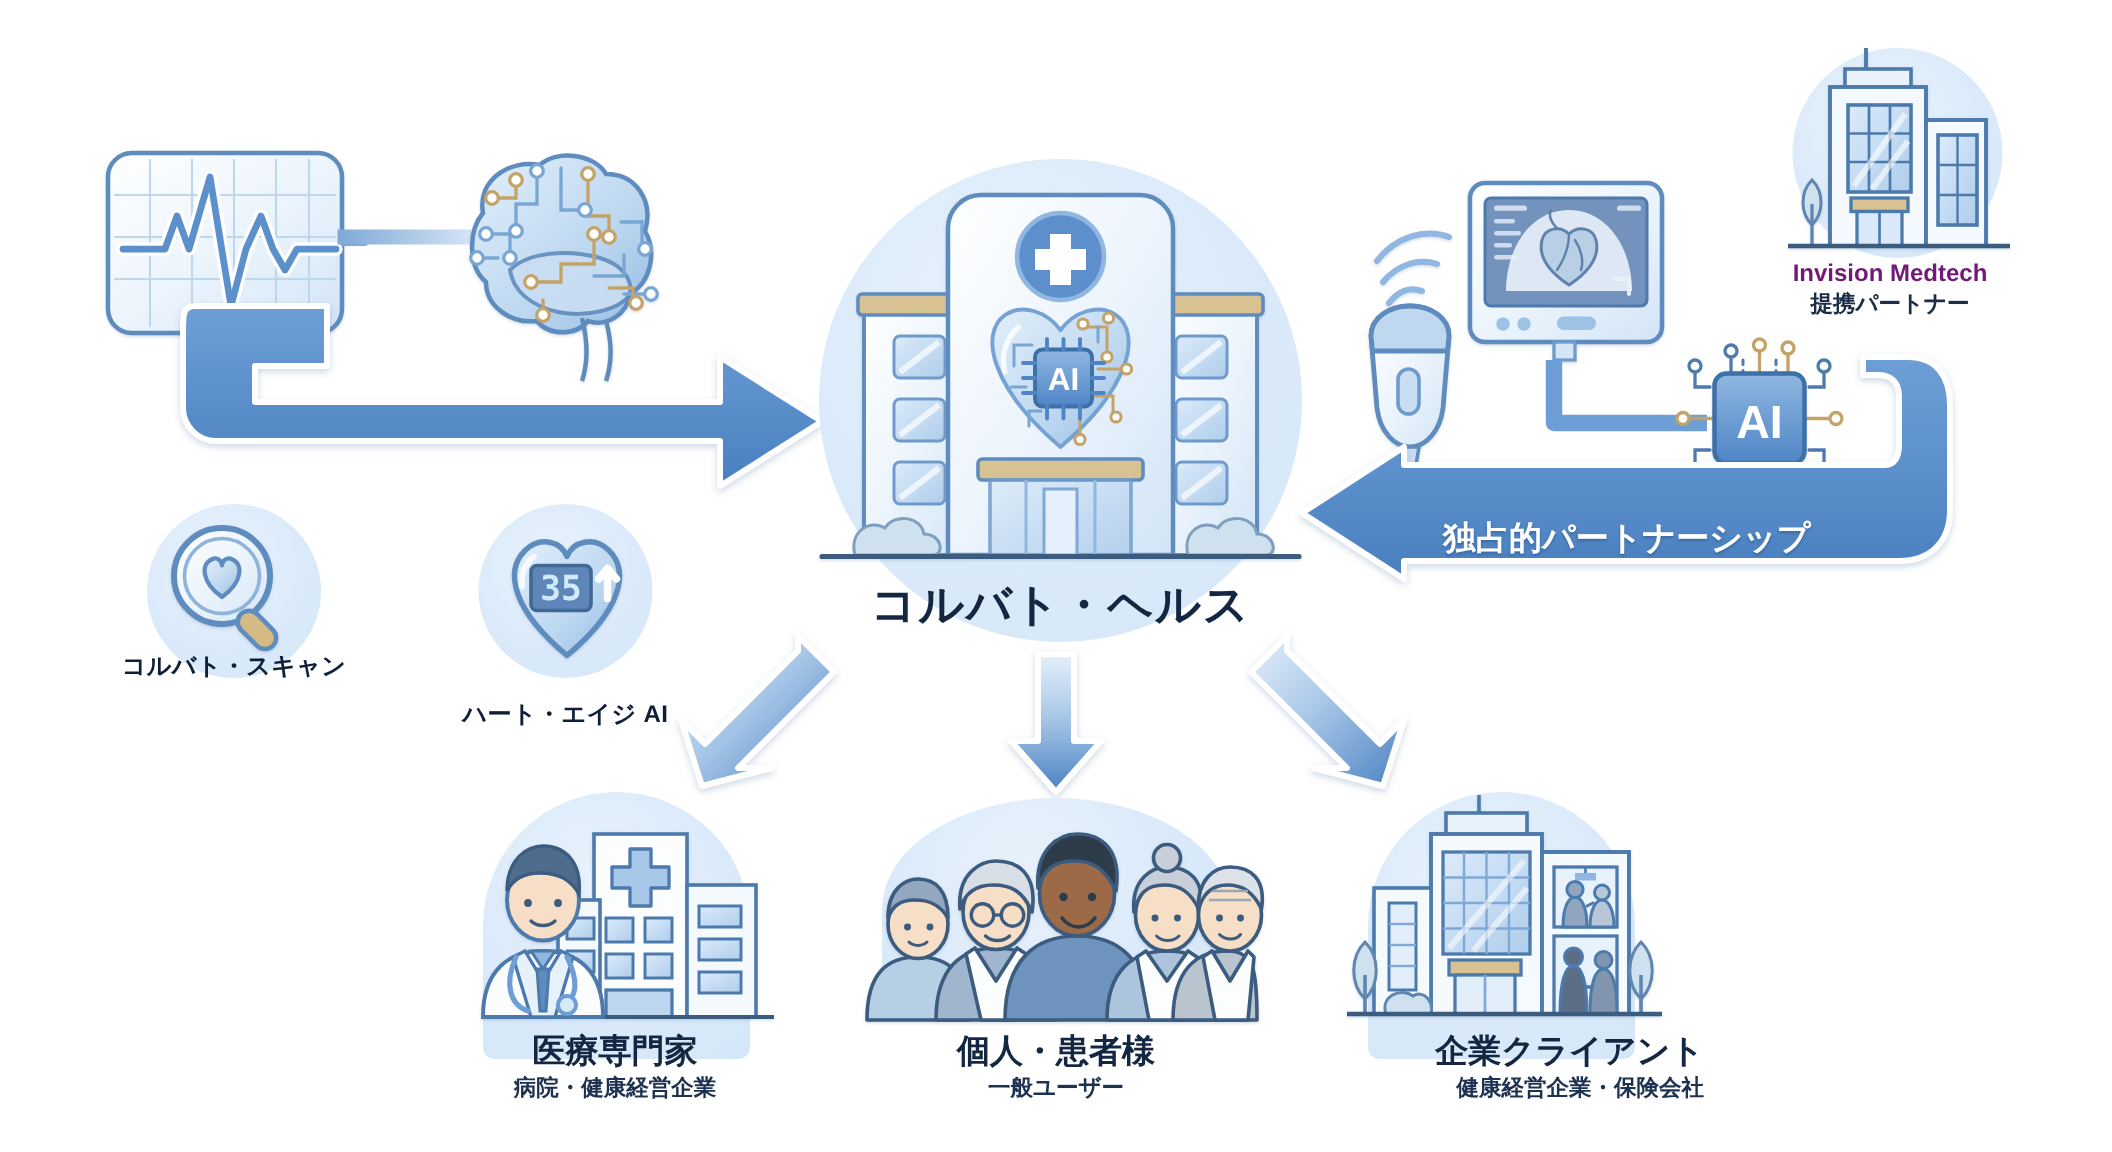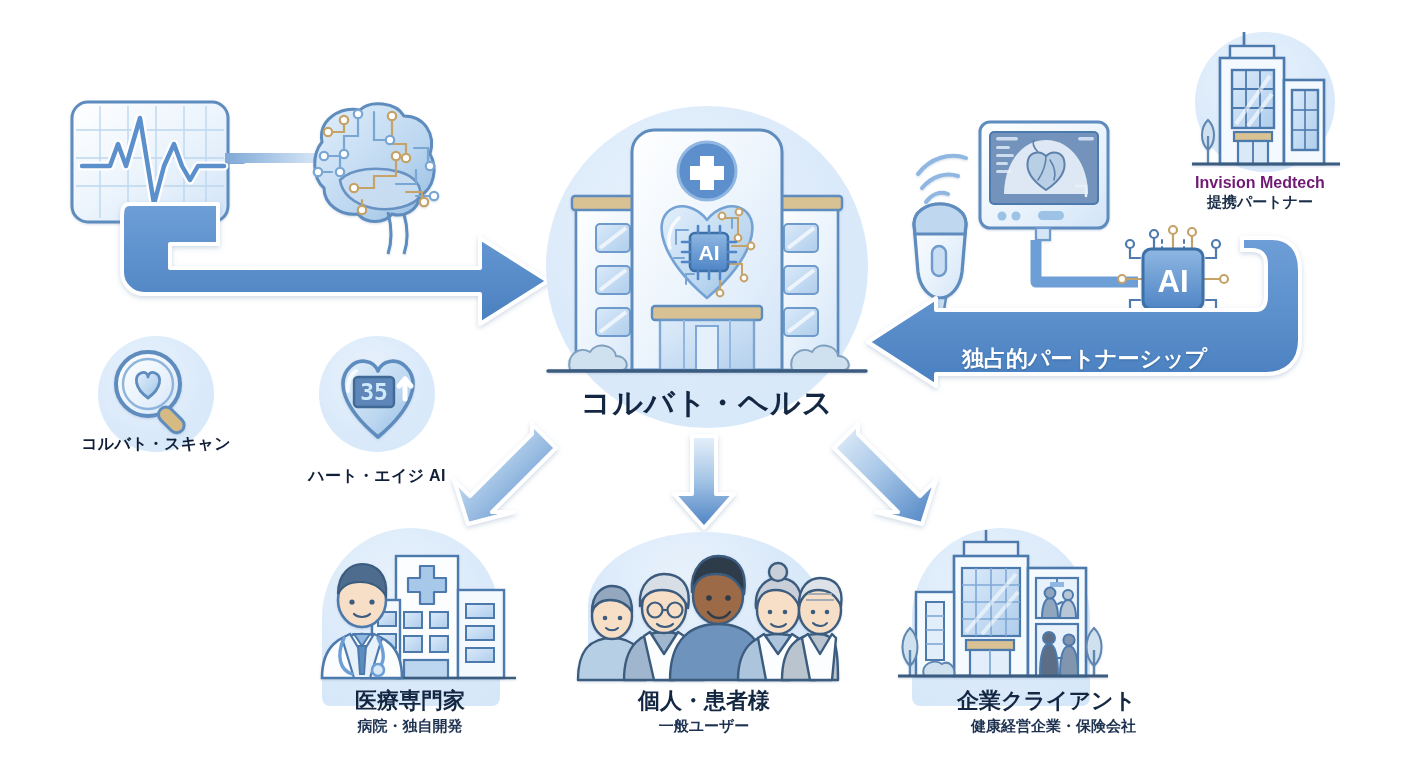--- a/index.html
+++ b/index.html
@@ -482,21 +482,21 @@
           <circle cx="72" cy="74" r="2.6"></circle>
         </g>
       <path d="M54 86 C58 90 66 90 70 86" fill="none" stroke="#3B5B7E" stroke-width="2.2" stroke-linecap="round"></path>
       <path d="M44 110 C36 128 40 142 52 146" fill="none" stroke="#6E9ED6" stroke-width="3.4" stroke-linecap="round"></path>
       <path d="M78 110 C86 126 84 136 78 140" fill="none" stroke="#6E9ED6" stroke-width="3.4" stroke-linecap="round"></path>
       <circle cx="78" cy="142" r="6" fill="#D9E9F8" stroke="#6E9ED6" stroke-width="2.6"></circle>
     </g>
   </svg>
   <div class="lbl" style="left:280px;top:688px;width:260px;">
     <div class="grp-title">医療専門家</div>
-    <div class="grp-sub">病院・独自開発</div>
+    <div class="grp-sub">病院・健康経営企業</div>
   </div>
 
   <div class="halo" style="left:588px;top:532px;width:232px;height:148px;border-radius:50% 50% 6px 6px;"></div>
   <svg class="abs" style="left:570px;top:530px;width:268px;height:150px" viewBox="0 0 268 150">
     <g filter="url(#tinyShadow)" stroke="#3B5B7E" stroke-width="2.4" stroke-linejoin="round">
 
       <path d="M8 150 C8 118 22 108 42 108 C62 108 76 118 76 150 Z" fill="#B7CFE4"></path>
       <ellipse cx="42" cy="86" rx="20" ry="23" fill="#F6DFC6"></ellipse>
       <path d="M22 82 C22 62 34 56 42 56 C54 56 62 64 62 82 C56 72 48 70 40 70 C30 70 25 74 22 82 Z" fill="#93A8BE"></path>
       <g stroke="none" fill="#3B5B7E">

